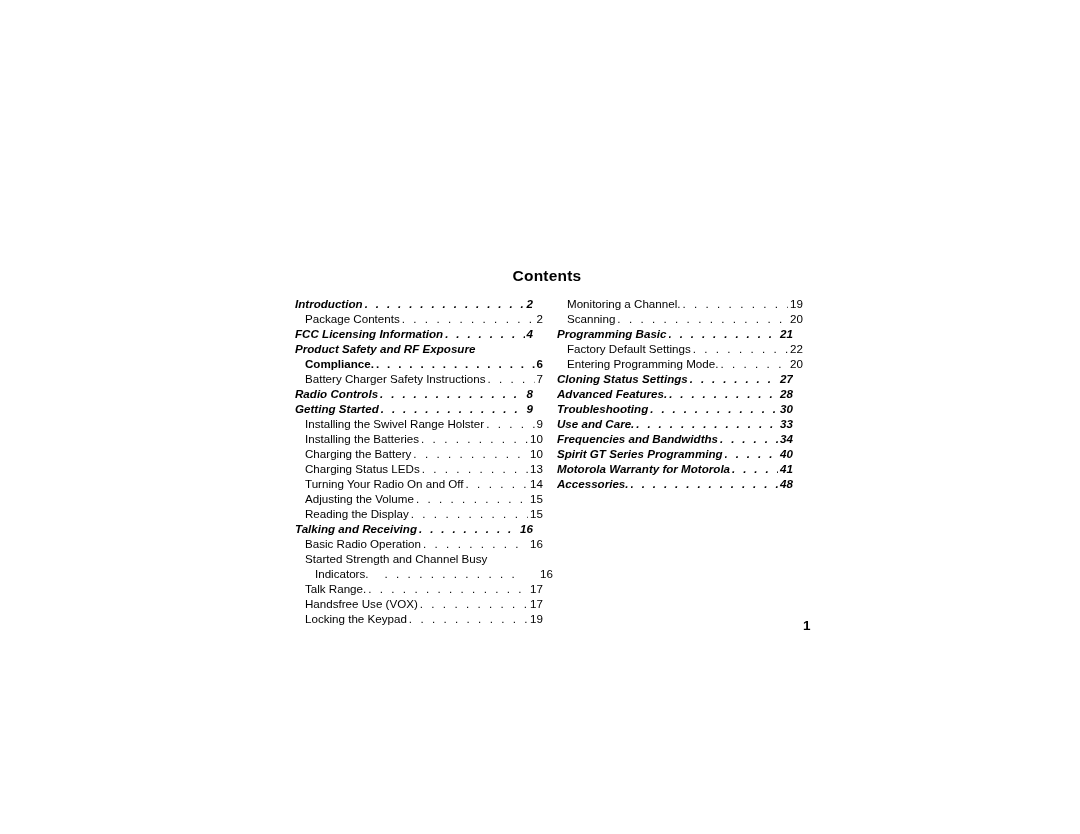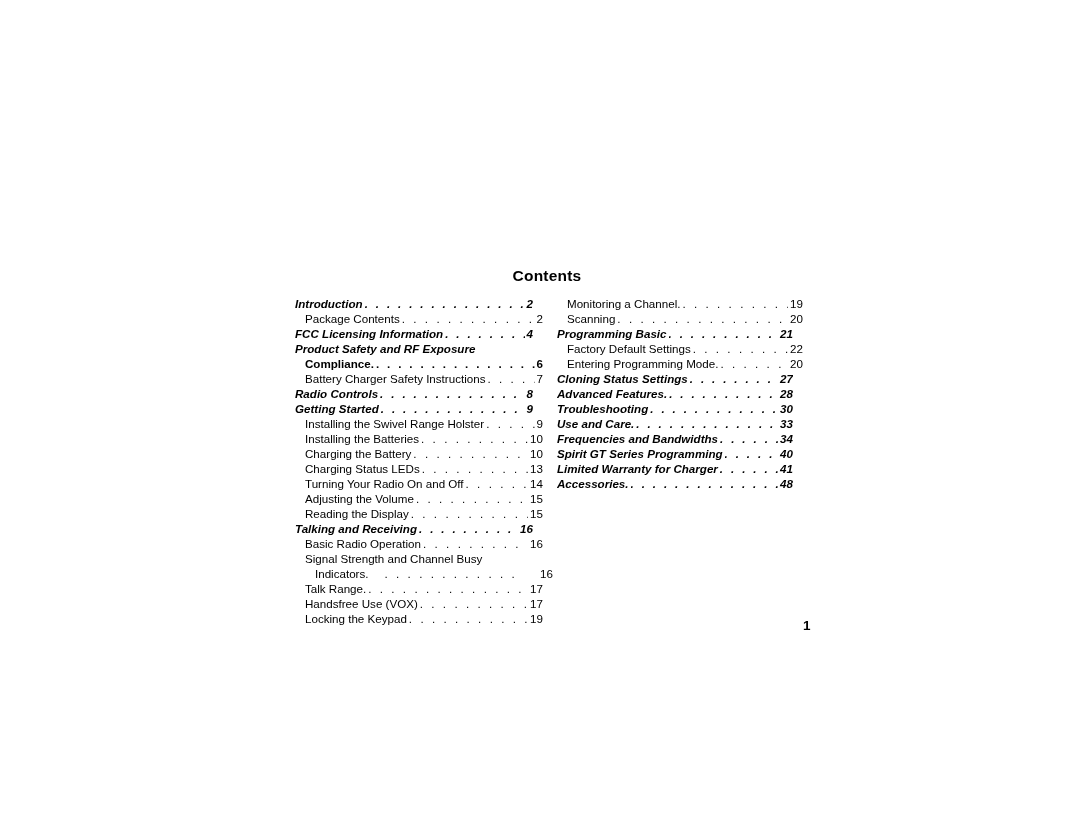--- a/index.html
+++ b/index.html
@@ -195,21 +195,21 @@
         <span class="t-label">Talking and Receiving</span>
         <span class="t-dots">. . . . . . . . . . . . . . . . . . . . . . . . . . . . . . . . . . . . . . . . . . . . . . . . . . . . . . .</span>
         <span class="t-page">16</span>
       </div>
       <div class="toc-row lvl-sub">
         <span class="t-label">Basic Radio Operation</span>
         <span class="t-dots">. . . . . . . . . . . . . . . . . . . . . . . . . . . . . . . . . . . . . . . . . . . . . . . . . . . . . . .</span>
         <span class="t-page">16</span>
       </div>
       <div class="toc-row lvl-sub no-leader">
-        <span class="t-label">Signal Strength and Channel Busy</span>
+        <span class="t-label">Started Strength and Channel Busy</span>
       </div>
       <div class="toc-row lvl-sub-cont">
         <span class="t-label">Indicators.</span>
         <span class="t-dots">. . . . . . . . . . . . . . . . . . . . . . . . . . . . . . . . . . . . . . . . . . . . . . . . . . . . . . .</span>
         <span class="t-page">16</span>
       </div>
       <div class="toc-row lvl-sub">
         <span class="t-label">Talk Range.</span>
         <span class="t-dots">. . . . . . . . . . . . . . . . . . . . . . . . . . . . . . . . . . . . . . . . . . . . . . . . . . . . . . .</span>
         <span class="t-page">17</span>
@@ -276,21 +276,21 @@
         <span class="t-label">Frequencies and Bandwidths</span>
         <span class="t-dots">. . . . . . . . . . . . . . . . . . . . . . . . . . . . . . . . . . . . . . . . . . . . . . . . . . . . . . .</span>
         <span class="t-page">34</span>
       </div>
       <div class="toc-row lvl-chapter">
         <span class="t-label">Spirit GT Series Programming</span>
         <span class="t-dots">. . . . . . . . . . . . . . . . . . . . . . . . . . . . . . . . . . . . . . . . . . . . . . . . . . . . . . .</span>
         <span class="t-page">40</span>
       </div>
       <div class="toc-row lvl-chapter">
-        <span class="t-label">Limited Warranty for Charger</span>
+        <span class="t-label">Motorola Warranty for Motorola</span>
         <span class="t-dots">. . . . . . . . . . . . . . . . . . . . . . . . . . . . . . . . . . . . . . . . . . . . . . . . . . . . . . .</span>
         <span class="t-page">41</span>
       </div>
       <div class="toc-row lvl-chapter">
         <span class="t-label">Accessories.</span>
         <span class="t-dots">. . . . . . . . . . . . . . . . . . . . . . . . . . . . . . . . . . . . . . . . . . . . . . . . . . . . . . .</span>
         <span class="t-page">48</span>
       </div>
     </div>
 

